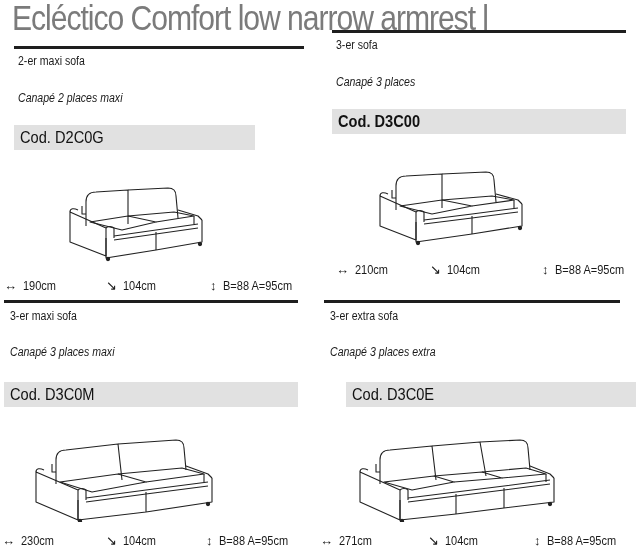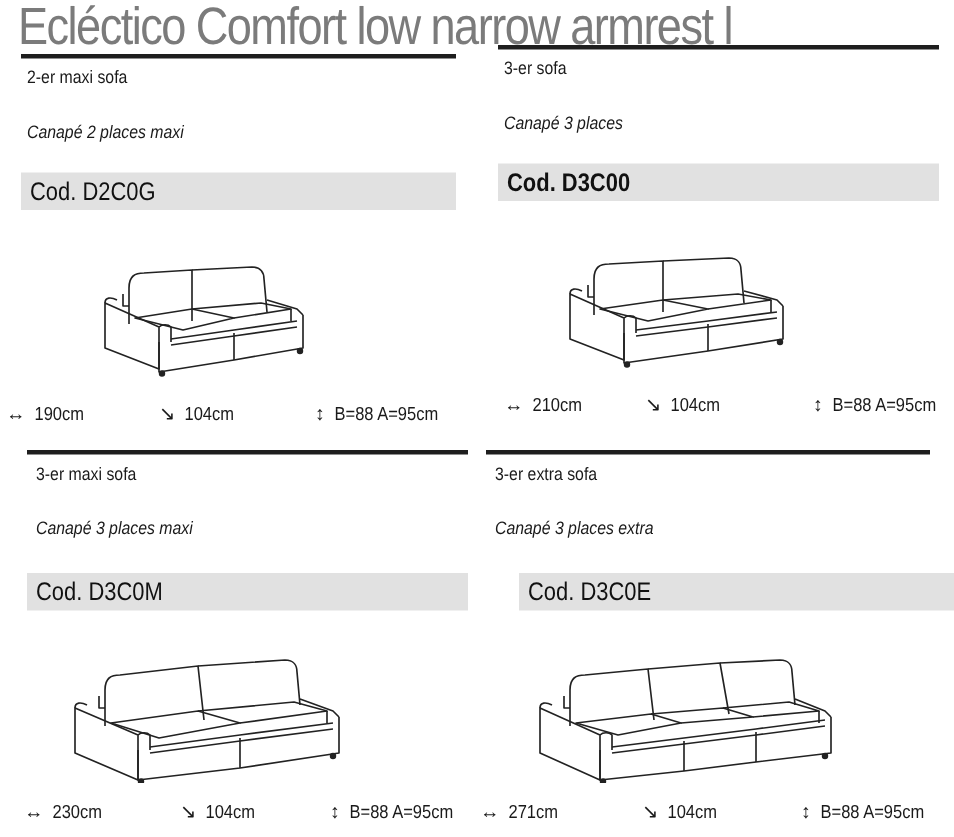--- a/index.html
+++ b/index.html
@@ -18,25 +18,25 @@
   .dims { position:absolute; height:16px; font-size:12.5px; white-space:nowrap; }
   .dim { position:absolute; top:0; display:flex; align-items:center; }
   .dim .ic { font-size:13px; margin-right:6px; display:inline-block; }
   .dim .v { display:inline-block; transform:scaleX(0.88); transform-origin:left center; }
 </style>
 </head>
 <body>
 
 <div class="title">Ecléctico Comfort low narrow armrest l</div>
 
-<div class="panel" style="left:14px; top:36px;">
+<div class="panel" style="left:14px; top:46px;">
   <div class="rule" style="top:0; width:290px;"></div>
   <div class="name" style="left:4px; top:8px;">2-er maxi sofa</div>
   <div class="fr" style="left:4px; top:45px;">Canapé 2 places maxi</div>
-  <div class="code" style="left:0; top:79px; width:290px;">
+  <div class="code" style="left:0; top:79px; width:241px;">
     <span>Cod. D2C0G</span>
   </div>
   <svg class="sofa" style="left:52px; top:130px;" width="150" height="86" viewBox="0 0 150 86" fill="none" stroke="#222" stroke-width="1.1" stroke-linejoin="round">
     <path d="M20 26 C20 18 24 16 30 16 L62 14 L62 48"></path>
     <path d="M62 14 L102 12 C108 12 110 16 110 20 L112 42"></path>
     <path d="M20 26 L20 50"></path>
     <path d="M16 30 L16 38 L20 38"></path>
     <path d="M4 36 L40 52 L40 80 L4 66 Z"></path>
     <path d="M4 36 C4 32 8 32 12 34"></path>
     <path d="M40 52 C42 50 46 50 48 52 L48 62"></path>
@@ -102,21 +102,21 @@
         <span class="ic">↘</span>
         <span class="v">104cm</span>
       </div>
     <div class="dim" style="left:206px;">
         <span class="ic">↕</span>
         <span class="v">B=88 A=95cm</span>
       </div>
   </div>
 </div>
 
-<div class="panel" style="left:18px; top:300px;">
+<div class="panel" style="left:4px; top:300px;">
   <div class="rule" style="top:0; width:294px;"></div>
   <div class="name" style="left:6px; top:9px;">3-er maxi sofa</div>
   <div class="fr" style="left:6px; top:45px;">Canapé 3 places maxi</div>
   <div class="code" style="left:0; top:82px; width:294px;">
     <span>Cod. D3C0M</span>
   </div>
   <svg class="sofa" style="left:28px; top:130px;" width="190" height="92" viewBox="0 0 190 92" fill="none" stroke="#222" stroke-width="1.1" stroke-linejoin="round">
     <path d="M24 30 C24 22 28 20 34 20 L86 14 L90 50"></path>
     <path d="M86 14 L144 10 C150 10 152 14 152 18 L154 40"></path>
     <path d="M24 30 L24 54"></path>

